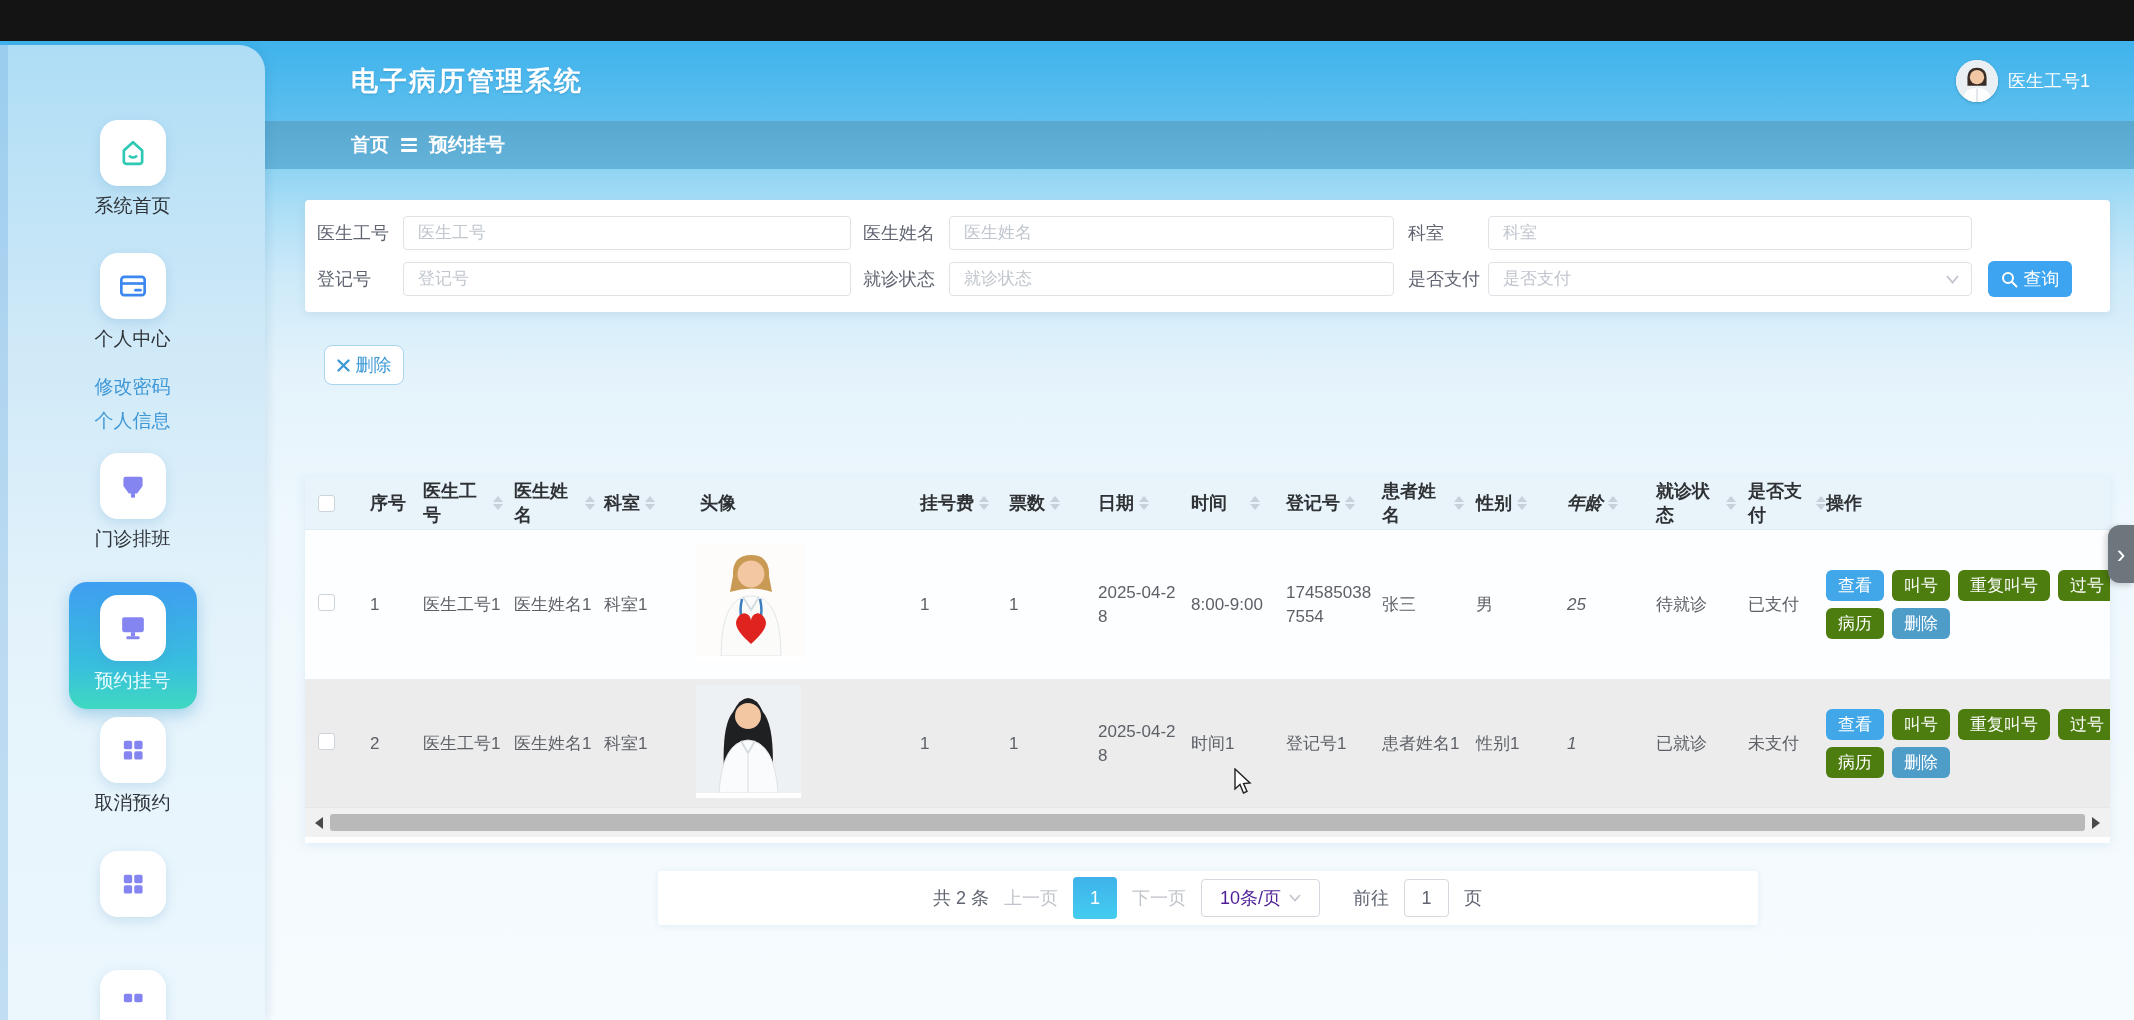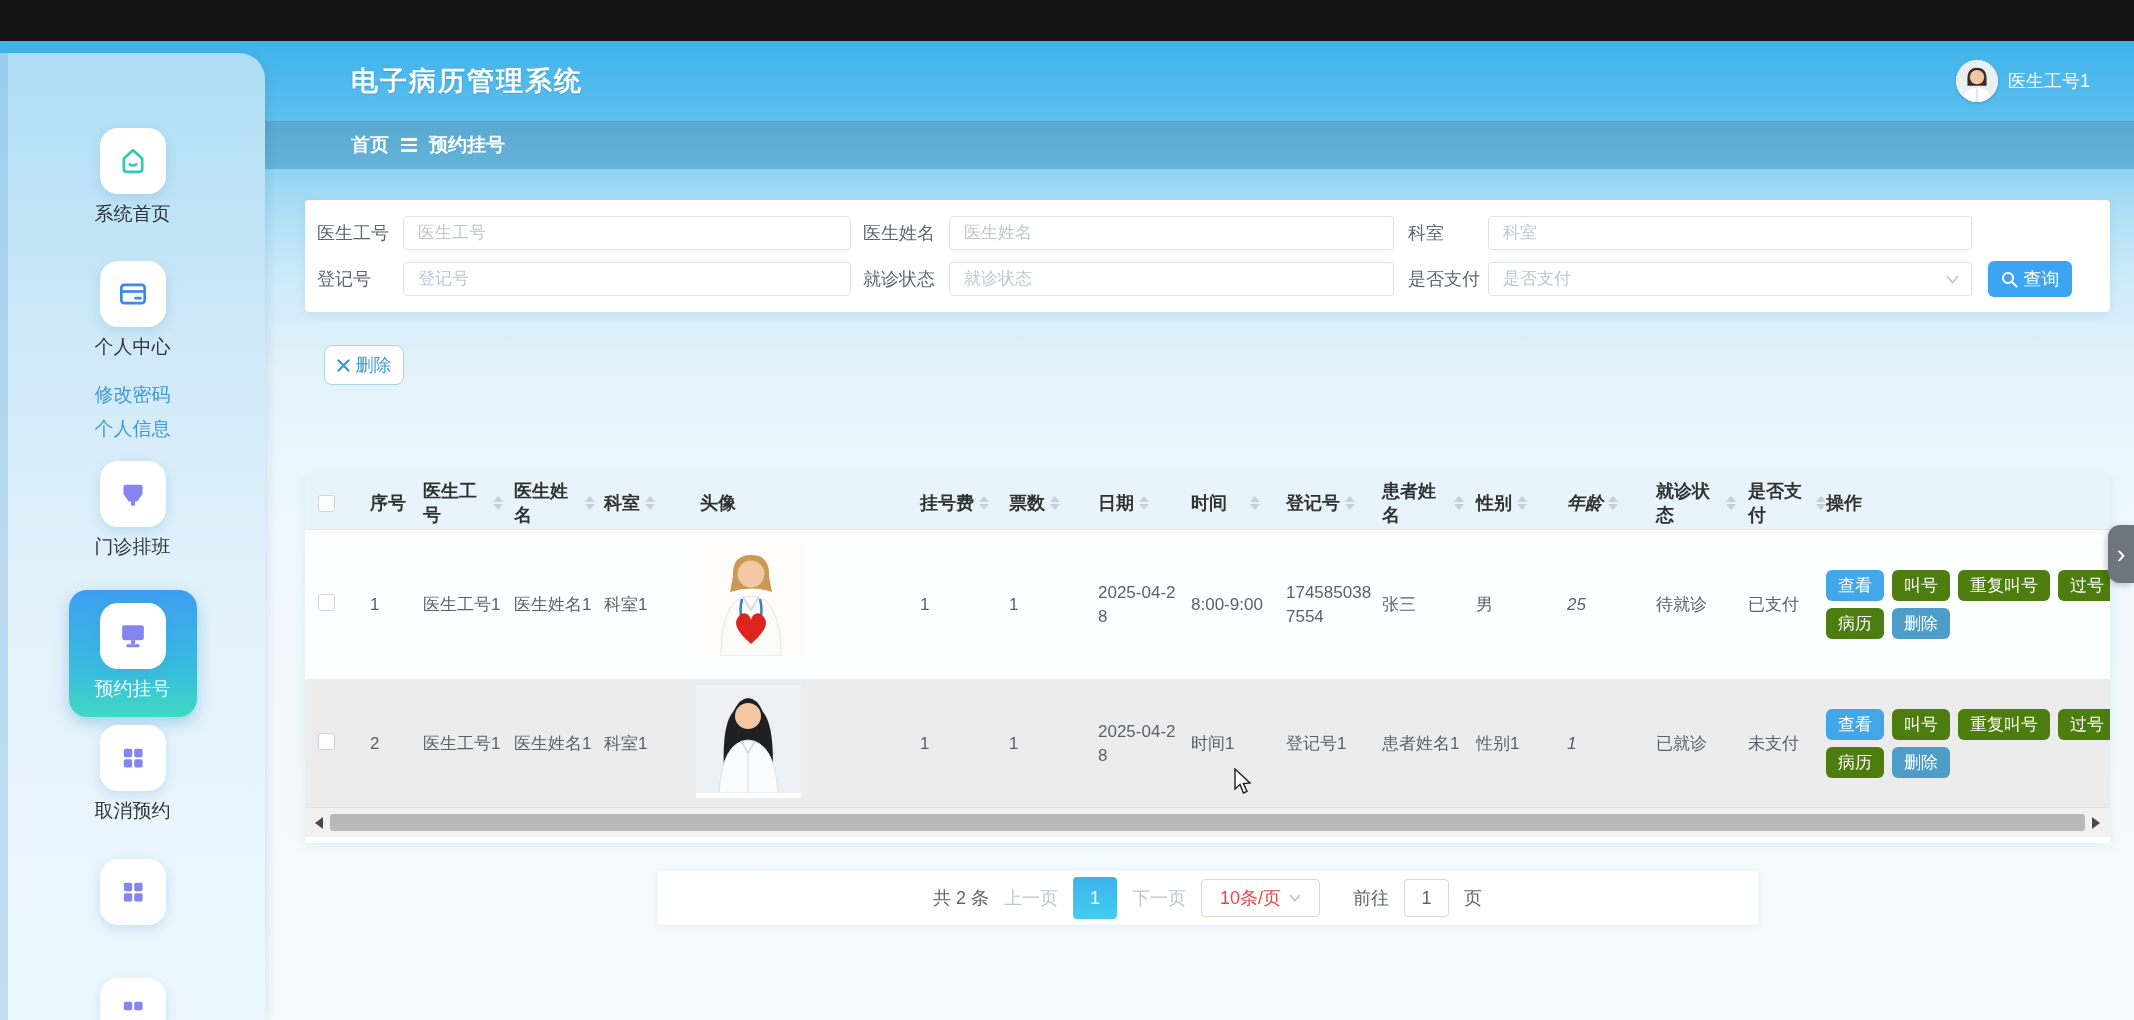--- a/index.html
+++ b/index.html
@@ -7,21 +7,21 @@
   body { position:relative; font-family:"Liberation Sans","DejaVu Sans",sans-serif; background:#f5fbfe; }
 
   
   .topbar { position:absolute; left:0; top:0; width:2134px; height:41px; background:#141414; }
 
   
   .app { position:absolute; left:0; top:41px; right:0; bottom:0;
     background:linear-gradient(180deg,#3fb3ec 0%,#5dbfee 8%,#8fd4f3 13%,#abdef6 17%,#cdeaf9 24%,#e4f3fb 34%,#eff8fd 50%,#f6fbfe 100%); }
 
   
-  .sidebar { position:absolute; left:0; top:12px; bottom:0; width:265px; z-index:5;
+  .sidebar { position:absolute; left:0; top:4px; bottom:0; width:265px; z-index:5;
     background:linear-gradient(180deg,#aeddf5 0%,#cfe9f8 30%,#e4f3fb 60%,#ecf7fd 100%);
     border-top-right-radius:26px; box-shadow:3px 0 10px rgba(30,100,150,.12);
     display:flex; flex-direction:column; align-items:center; padding-top:75px; overflow:hidden; }
   .sidebar::before { content:""; position:absolute; left:0; top:0; bottom:0; width:8px; background:rgba(120,180,225,.38); }
   .side-item { display:flex; flex-direction:column; align-items:center; cursor:pointer; }
   .icon-card { width:66px; height:66px; background:#fff; border-radius:18px;
     box-shadow:0 4px 12px rgba(70,140,190,.20); display:flex; align-items:center; justify-content:center; }
   .side-label { margin-top:9px; font-size:19px; color:#2f343a; line-height:22px; }
   .side-link { font-size:19px; color:#3f98d6; line-height:22px; cursor:pointer; }
   .side-active { margin-top:32px; width:128px; border-radius:18px; padding:13px 0 17px;
@@ -117,21 +117,21 @@
   .card-foot { height:6px; background:#fff; }
 
   
   .pagination { width:1100px; height:54px; margin:28px auto 0; background:#fff; border-radius:3px;
     display:flex; align-items:center; justify-content:center; gap:15px; font-size:18px; color:#5f6470;
     box-shadow:0 1px 6px rgba(130,170,200,.15); }
   .pg-dim { color:#c0c4cc; cursor:pointer; }
   .pg-num { width:44px; height:42px; border-radius:4px; background:linear-gradient(180deg,#3eb2ea,#43cdf0);
     color:#fff; display:flex; align-items:center; justify-content:center; cursor:pointer; }
   .pg-size { position:relative; width:119px; height:38px; border:1px solid #d4d9df; border-radius:4px;
-    display:flex; align-items:center; justify-content:center; gap:8px; color:#ef4444; cursor:pointer; }
+    display:flex; align-items:center; justify-content:center; gap:8px; color:#4c1d95; cursor:pointer; }
   .pg-goto-input { width:45px; height:38px; border:1px solid #d4d9df; border-radius:4px; text-align:center; font-size:18px; color:#5f6470; outline:none; }
 
   
   .edge-handle { position:absolute; right:0; top:525px; width:26px; height:58px; z-index:9;
     background:#6d757d; border-radius:12px 0 0 12px; color:#fff; font-size:26px; line-height:1;
     display:flex; align-items:center; justify-content:center; cursor:pointer; box-shadow:-2px 2px 6px rgba(0,0,0,.2); }
   .mouse-cursor { position:absolute; left:1233px; top:768px; z-index:20; pointer-events:none; }
 </style>
 </head>
 <body>

